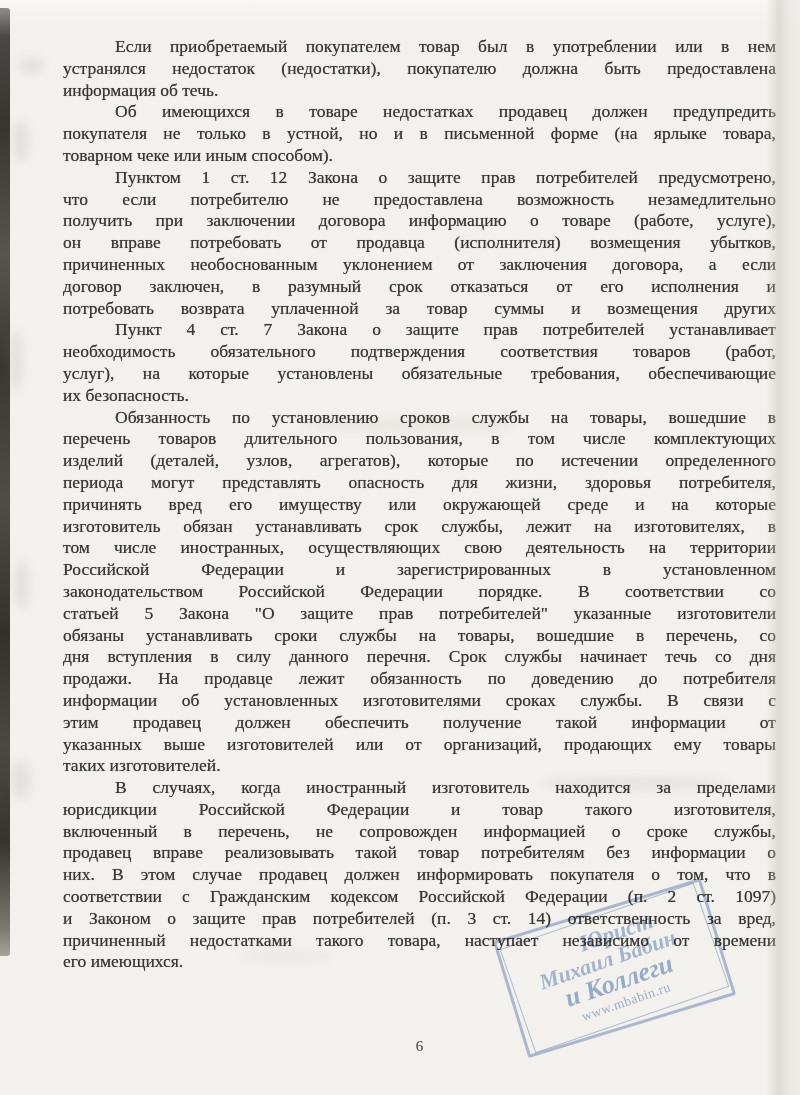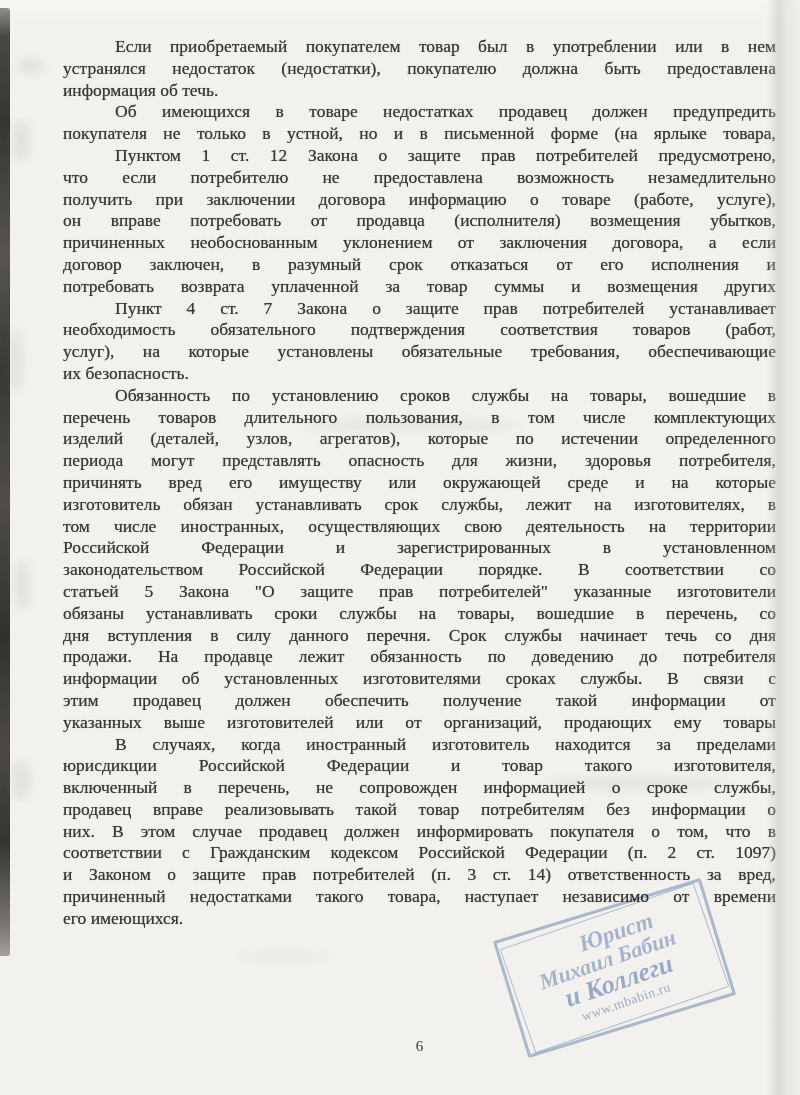--- a/index.html
+++ b/index.html
@@ -162,20 +162,21 @@
 
   <div class="text-block">
       <div class="para">
         <div class="line first">Если приобретаемый покупателем товар был в употреблении или в нем</div>
         <div class="line">устранялся недостаток (недостатки), покупателю должна быть предоставлена</div>
         <div class="line last">информация об течь.</div>
       </div>
       <div class="para">
         <div class="line first">Об имеющихся в товаре недостатках продавец должен предупредить</div>
         <div class="line">покупателя не только в устной, но и в письменной форме (на ярлыке товара,</div>
+        <div class="line last">товарном чеке или иным способом).</div>
       </div>
       <div class="para">
         <div class="line first">Пунктом 1 ст. 12 Закона о защите прав потребителей предусмотрено,</div>
         <div class="line">что если потребителю не предоставлена возможность незамедлительно</div>
         <div class="line">получить при заключении договора информацию о товаре (работе, услуге),</div>
         <div class="line">он вправе потребовать от продавца (исполнителя) возмещения убытков,</div>
         <div class="line">причиненных необоснованным уклонением от заключения договора, а если</div>
         <div class="line">договор заключен, в разумный срок отказаться от его исполнения и</div>
         <div class="line">потребовать возврата уплаченной за товар суммы и возмещения других</div>
       </div>
@@ -195,20 +196,21 @@
         <div class="line">том числе иностранных, осуществляющих свою деятельность на территории</div>
         <div class="line">Российской Федерации и зарегистрированных в установленном</div>
         <div class="line">законодательством Российской Федерации порядке. В соответствии со</div>
         <div class="line">статьей 5 Закона "О защите прав потребителей" указанные изготовители</div>
         <div class="line">обязаны устанавливать сроки службы на товары, вошедшие в перечень, со</div>
         <div class="line">дня вступления в силу данного перечня. Срок службы начинает течь со дня</div>
         <div class="line">продажи. На продавце лежит обязанность по доведению до потребителя</div>
         <div class="line">информации об установленных изготовителями сроках службы. В связи с</div>
         <div class="line">этим продавец должен обеспечить получение такой информации от</div>
         <div class="line">указанных выше изготовителей или от организаций, продающих ему товары</div>
+        <div class="line last">таких изготовителей.</div>
       </div>
       <div class="para">
         <div class="line first">В случаях, когда иностранный изготовитель находится за пределами</div>
         <div class="line">юрисдикции Российской Федерации и товар такого изготовителя,</div>
         <div class="line">включенный в перечень, не сопровожден информацией о сроке службы,</div>
         <div class="line">продавец вправе реализовывать такой товар потребителям без информации о</div>
         <div class="line">них. В этом случае продавец должен информировать покупателя о том, что в</div>
         <div class="line">соответствии с Гражданским кодексом Российской Федерации (п. 2 ст. 1097)</div>
         <div class="line">и Законом о защите прав потребителей (п. 3 ст. 14) ответственность за вред,</div>
         <div class="line">причиненный недостатками такого товара, наступает независимо от времени</div>

